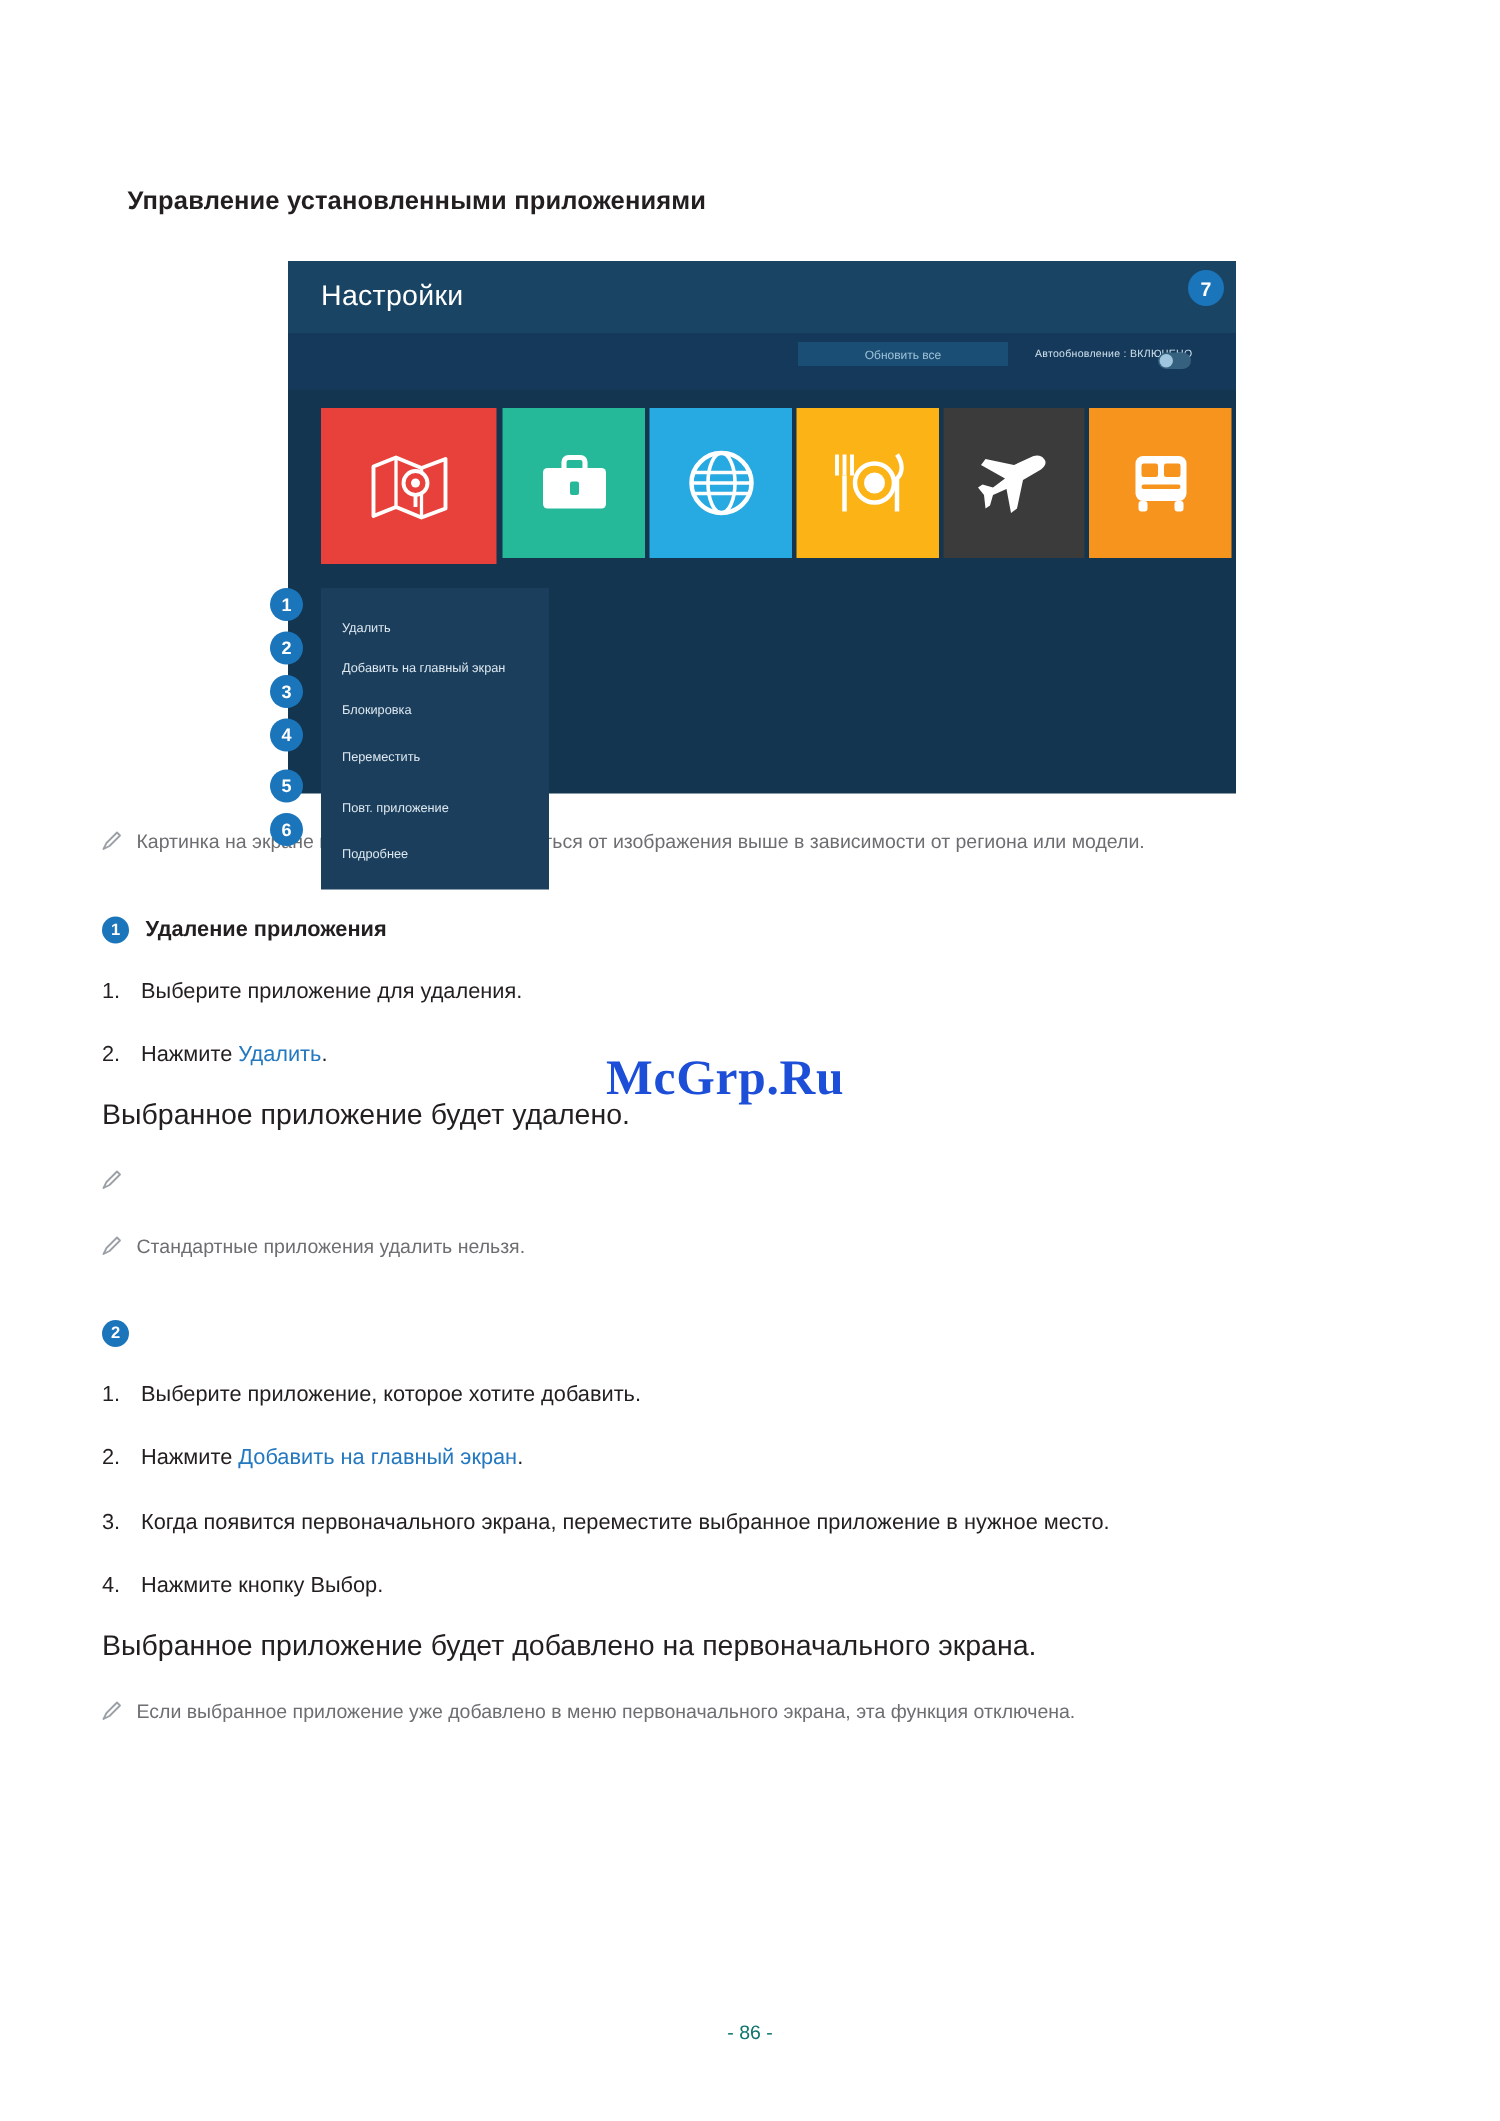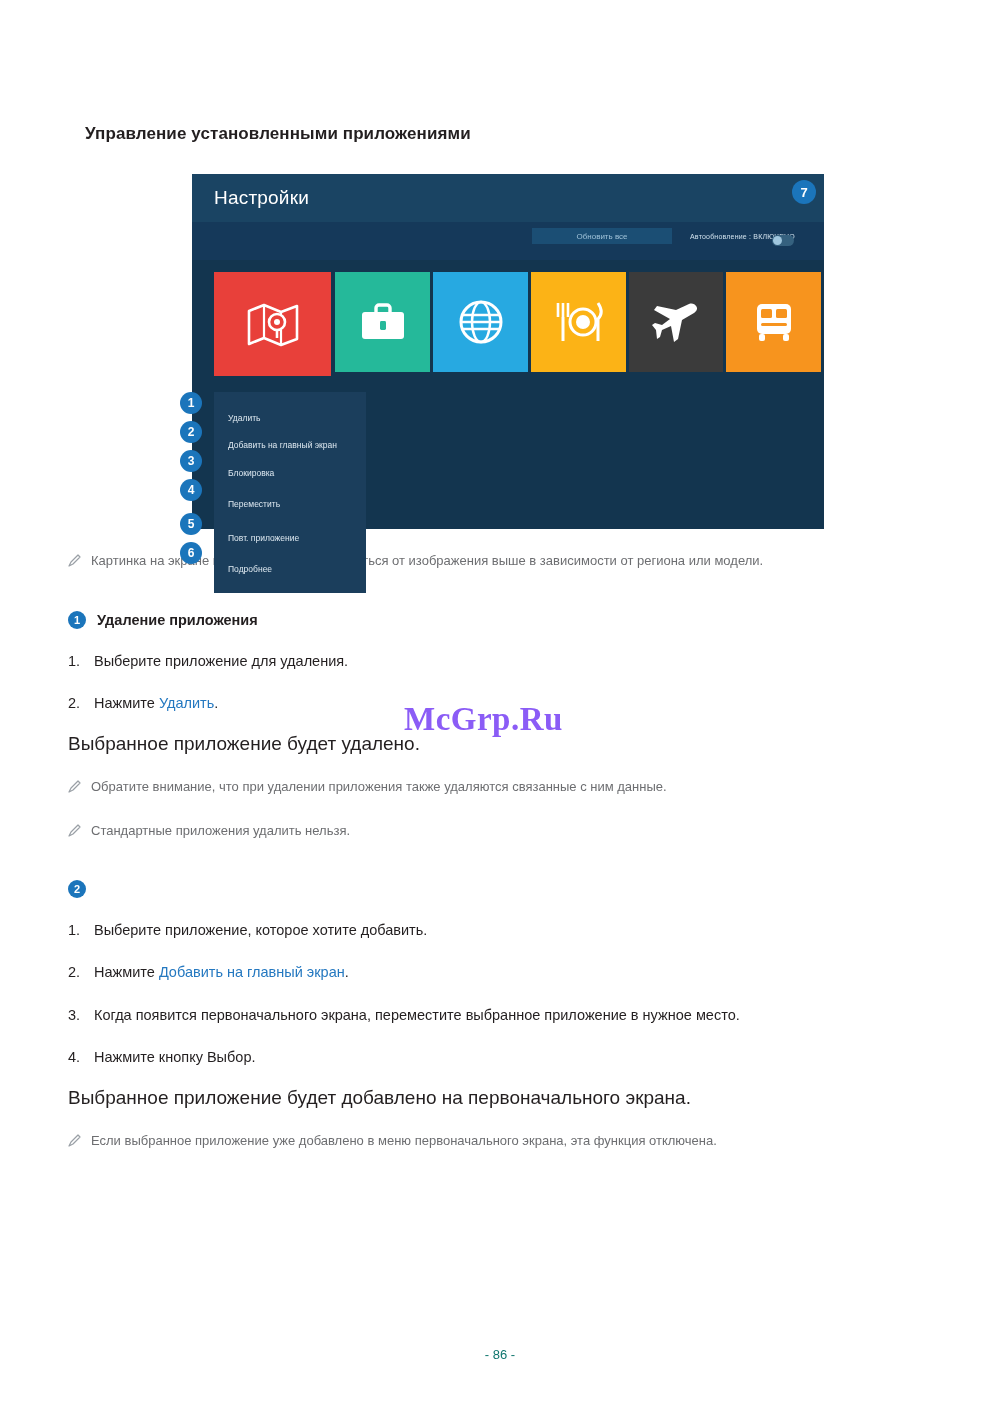--- a/index.html
+++ b/index.html
@@ -218,21 +218,21 @@
   p.result {
     font-size: 19px;
     margin: 20px 0 0 0;
   }
   .watermark {
     position: absolute;
     left: 404px;
     top: 684px;
     font-size: 33px;
     font-weight: bold;
-    color: #8b5cf6;
+    color: #1d4ed8;
     letter-spacing: .5px;
     font-family: "Liberation Serif", serif;
   }
   .footer {
     position: absolute;
     left: 0; right: 0;
     top: 1330px;
     text-align: center;
     font-size: 13px;
     color: #0f766e;
@@ -360,21 +360,20 @@
   </ol>
 
   <p class="result">Выбранное приложение будет удалено.</p>
 
   <div class="note">
     <span class="pencil">
       <svg width="13" height="13" viewBox="0 0 13 13" aria-hidden="true">
         <path d="M1 12 L3 8 L10 1 L12 3 L5 10 Z" fill="none" stroke="#9aa0a6" stroke-width="1.2" stroke-linejoin="round"></path>
       </svg>
     </span>
-    <span>Обратите внимание, что при удалении приложения также удаляются связанные с ним данные.</span>
   </div>
 
   <div class="note">
     <span class="pencil">
       <svg width="13" height="13" viewBox="0 0 13 13" aria-hidden="true">
         <path d="M1 12 L3 8 L10 1 L12 3 L5 10 Z" fill="none" stroke="#9aa0a6" stroke-width="1.2" stroke-linejoin="round"></path>
       </svg>
     </span>
     <span>Стандартные приложения удалить нельзя.</span>
   </div>

